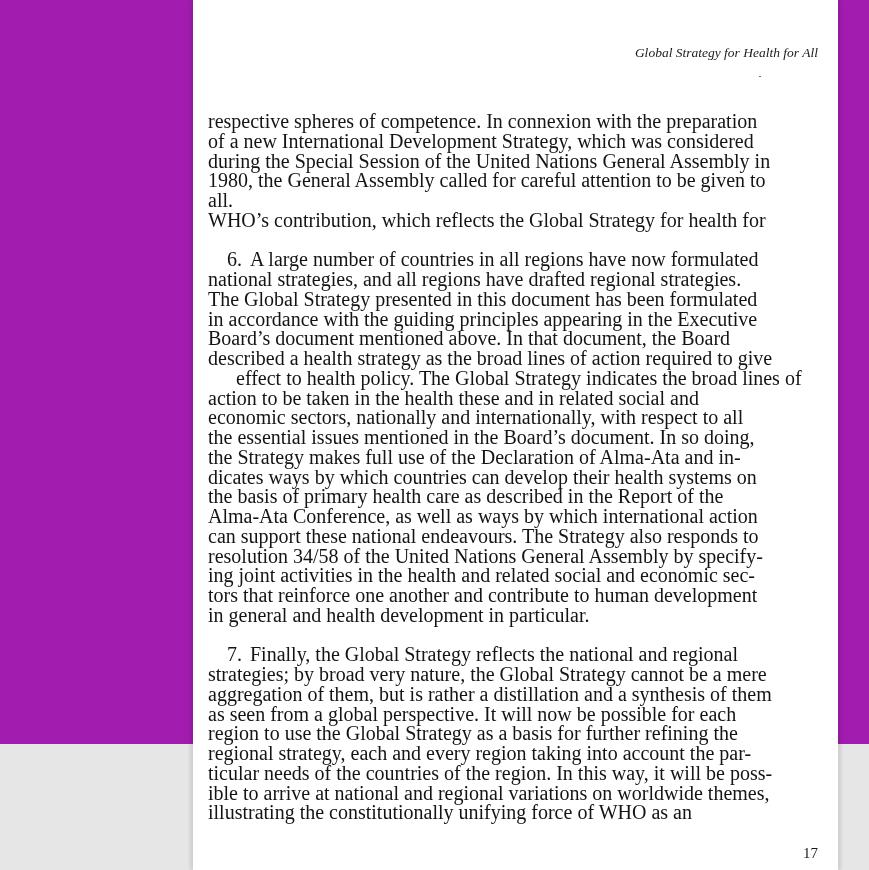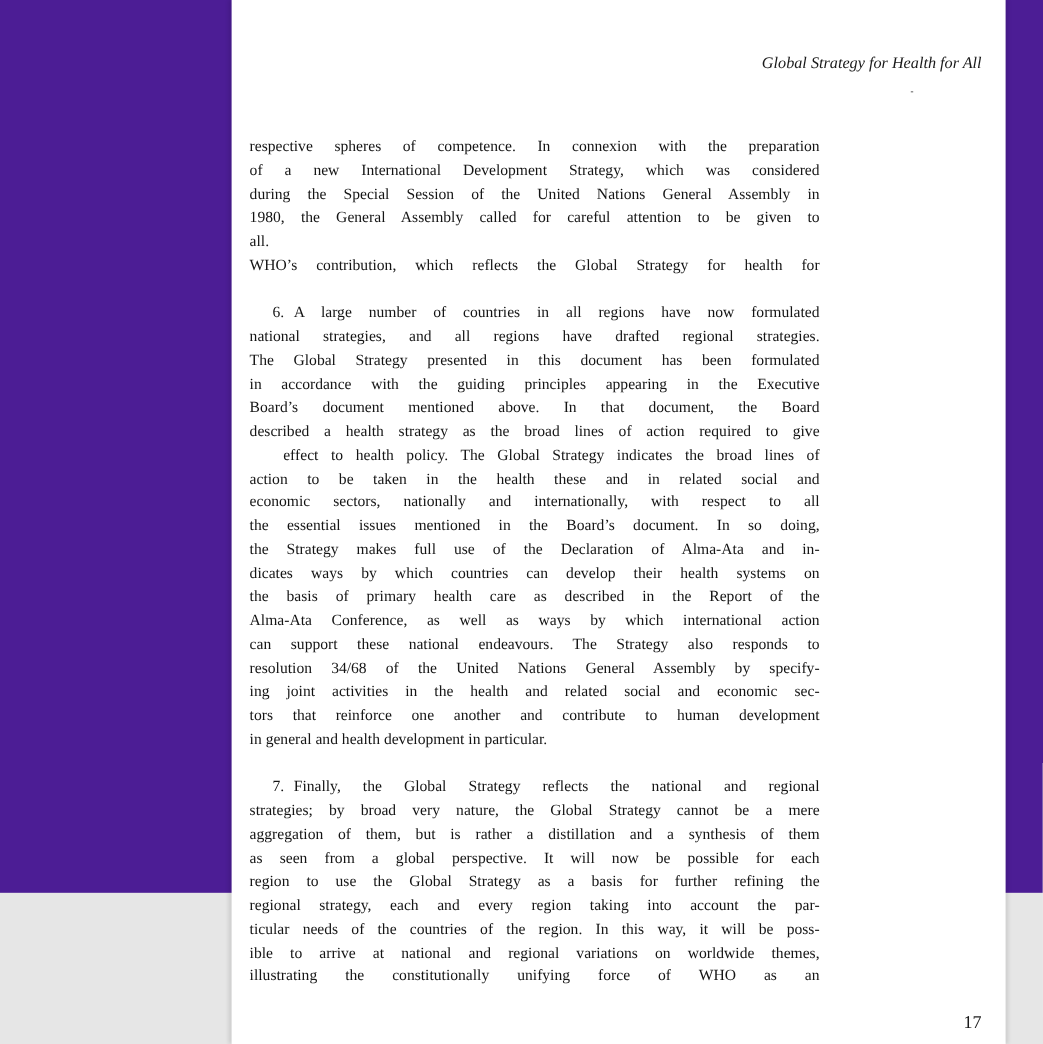--- a/index.html
+++ b/index.html
@@ -7,21 +7,21 @@
       padding: 0;
       width: 869px;
       height: 870px;
       overflow: hidden;
       background: #e6e6e6;
     }
     .viewer {
       position: relative;
       width: 869px;
       height: 744px;
-      background: #4c1d95;
+      background: #a21caf;
     }
     .page {
       position: absolute;
       left: 193px;
       top: 0;
       width: 645px;
       height: 870px;
       background: #ffffff;
       box-shadow: -3px 0 3px rgba(0,0,0,0.10), 3px 0 3px rgba(0,0,0,0.10);
     }
@@ -42,21 +42,21 @@
       width: 2px;
       height: 1px;
       background: #777;
     }
     .body-text {
       position: absolute;
       left: 15px;
       top: 112px;
       width: 475px;
       font-family: "Liberation Serif", "DejaVu Serif", serif;
-      font-size: 13px;
+      font-size: 20px;
       line-height: 19.75px;
       color: #141414;
       text-align: justify;
       hyphens: manual;
     }
     .para {
       margin: 0;
     }
     .para .num {
       display: inline-block;
@@ -116,21 +116,21 @@
         <span class="line" style="white-space: nowrap;">described a health strategy as the broad lines of action required to give</span>
         <span class="line" style="white-space: nowrap; margin-left: 28px;">effect to health policy. The Global Strategy indicates the broad lines of</span>
         <span class="line" style="white-space: nowrap;">action to be taken in the health these and in related social and</span>
         <span class="line" style="white-space: nowrap;">economic sectors, nationally and internationally, with respect to all</span>
         <span class="line" style="white-space: nowrap;">the essential issues mentioned in the Board’s document. In so doing,</span>
         <span class="line" style="white-space: nowrap;">the Strategy makes full use of the Declaration of Alma-Ata and in-</span>
         <span class="line" style="white-space: nowrap;">dicates ways by which countries can develop their health systems on</span>
         <span class="line" style="white-space: nowrap;">the basis of primary health care as described in the Report of the</span>
         <span class="line" style="white-space: nowrap;">Alma-Ata Conference, as well as ways by which international action</span>
         <span class="line" style="white-space: nowrap;">can support these national endeavours. The Strategy also responds to</span>
-        <span class="line" style="white-space: nowrap;">resolution 34/68 of the United Nations General Assembly by specify-</span>
+        <span class="line" style="white-space: nowrap;">resolution 34/58 of the United Nations General Assembly by specify-</span>
         <span class="line" style="white-space: nowrap;">ing joint activities in the health and related social and economic sec-</span>
         <span class="line" style="white-space: nowrap;">tors that reinforce one another and contribute to human development</span>
         <span class="line last">in general and health development in particular.</span>
       </div>
 
       <div class="gap-1"></div>
 
       <div class="para">
         <span class="line first-indent" style="white-space: nowrap;"><span class="num">7.</span><span>Finally, the Global Strategy reflects the national and regional</span></span>
         <span class="line" style="white-space: nowrap;">strategies; by broad very nature, the Global Strategy cannot be a mere</span>

